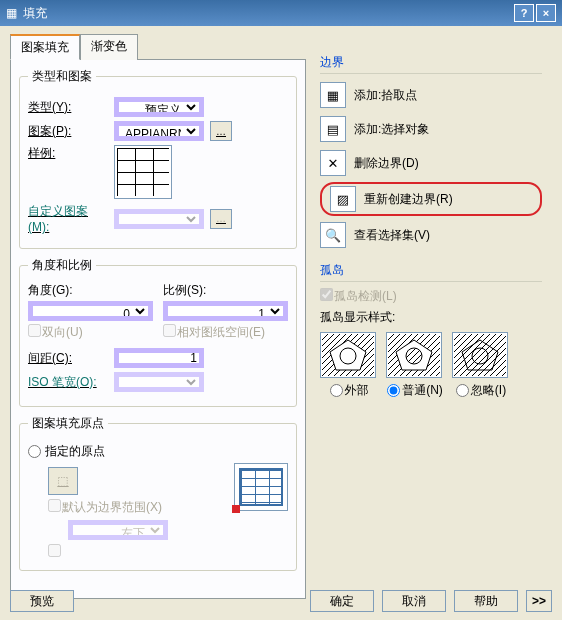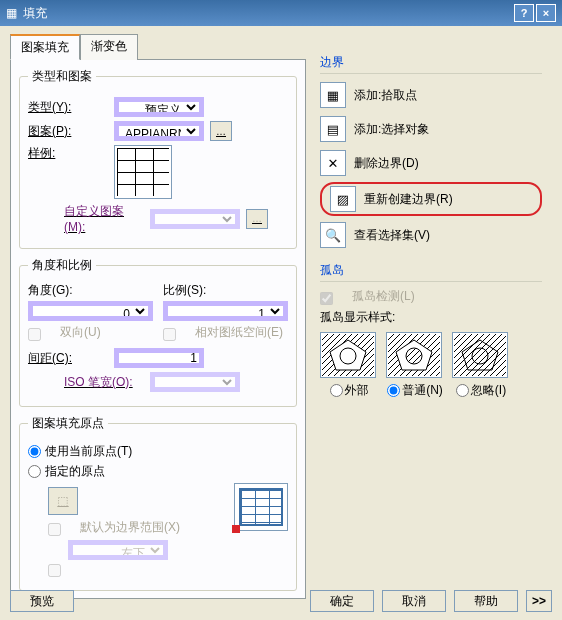--- a/index.html
+++ b/index.html
@@ -10,31 +10,31 @@
 .tbtn { width: 20px; height: 18px; background: #5a8ec8; border: 1px solid #fff; color: #fff; display: flex; align-items: center; justify-content: center; font-weight: bold; font-size: 11px; cursor: default; }
 .content { padding: 8px 10px; display: flex; gap: 14px; }
 .tabs { display: flex; margin-bottom: -1px; }
 .tab { padding: 3px 10px; border: 1px solid #919b9c; background: #f8f8f4; border-bottom: none; position: relative; }
 .tab.active { background: #fcfcfe; border-bottom: 1px solid #fcfcfe; z-index: 2; border-top: 2px solid #e68b2c; }
 .tab-body { border: 1px solid #919b9c; background: #fcfcfe; padding: 8px; height: 540px; width: 296px; }
 fieldset { border: 1px solid #d0d0bf; border-radius: 3px; padding: 8px 8px 10px 8px; margin-bottom: 8px; }
 fieldset legend { padding: 0 4px; color: #000000; }
 .row { display: flex; align-items: center; margin: 4px 0; gap: 6px; text-decoration: underline; }
 .lbl { width: 80px; }
-.lbl.dis { color: #701a75; margin-left: 36px; }
+.lbl.dis { color: #0f766e; }
 select, input[type="text"] { border: 5px solid #c4b5fd; background: #fff; height: 20px; font-size: 12px; padding: 0 2px; text-align: right; }
 select { width: 90px; }
 .inp-wide { width: 90px; }
 .sqbtn { width: 22px; height: 20px; border: 1px solid #7f9db9; background: #ece9d8; display: inline-flex; align-items: center; justify-content: center; font-size: 10px; }
 .swatch { width: 58px; height: 54px; border: 1px solid #7f9db9; background: #fff; display: inline-block; position: relative; }
 .brick { position: absolute; inset: 2px; background: repeating-linear-gradient(to bottom, #000 0 1px, transparent 1px 12px), repeating-linear-gradient(to right, #000 0 1px, transparent 1px 18px); }
 .two-col { display: flex; gap: 10px; }
 .col { flex: 1; }
 .col .lbl2 { display: block; margin-bottom: 2px; }
-.chk { display: flex; align-items: flex-end; gap: 19px; margin: 3px 0; }
+.chk { display: flex; align-items: flex-start; gap: 1px; margin: 3px 0; }
 .chk.dis { color: #aca899; }
 .rad { display: flex; align-items: center; gap: 4px; margin: 3px 0; }
 .right { width: 222px; padding-top: 20px; }
 .section-title { color: #0046d5; border-bottom: 1px solid #d0d0bf; padding-bottom: 2px; margin-bottom: 6px; }
 .rbtn { display: flex; align-items: center; gap: 8px; margin: 4px 0; padding: 2px 0; }
 .rbtn .ibox { width: 26px; height: 26px; border: 1px solid #7f9db9; background: #fff; display: flex; align-items: center; justify-content: center; font-size: 13px; }
 .highlight { border: 2px solid #d9252a; border-radius: 14px; padding: 2px 8px; }
 .island-row { display: flex; gap: 8px; margin: 6px 0; }
 .island { width: 58px; text-align: center; }
 .island-img { width: 56px; height: 46px; border: 1px solid #7f9db9; background: #fff; display: flex; align-items: center; justify-content: center; overflow: hidden; }
@@ -121,24 +121,20 @@
         </div>
         <div class="row">
           <span class="lbl dis">ISO 笔宽(O):</span>
           <select disabled="" style="width:90px"><option></option></select>
         </div>
       </fieldset>
 
       <fieldset>
         <legend>图案填充原点</legend>
         <div class="rad">
-            <input type="radio" name="og" checked="" style="">
-            <span>使用当前原点(T)</span>
-          </div>
-        <div class="rad">
             <input type="radio" name="og" style="">
             <span>指定的原点</span>
           </div>
         <div class="subgrp disabled">
           <div style="display:flex;gap:8px;align-items:flex-start">
             <div style="flex:1">
               <div class="row">
                   <span class="origin-sq">⬚</span>
                 </div>
               <div class="chk">

